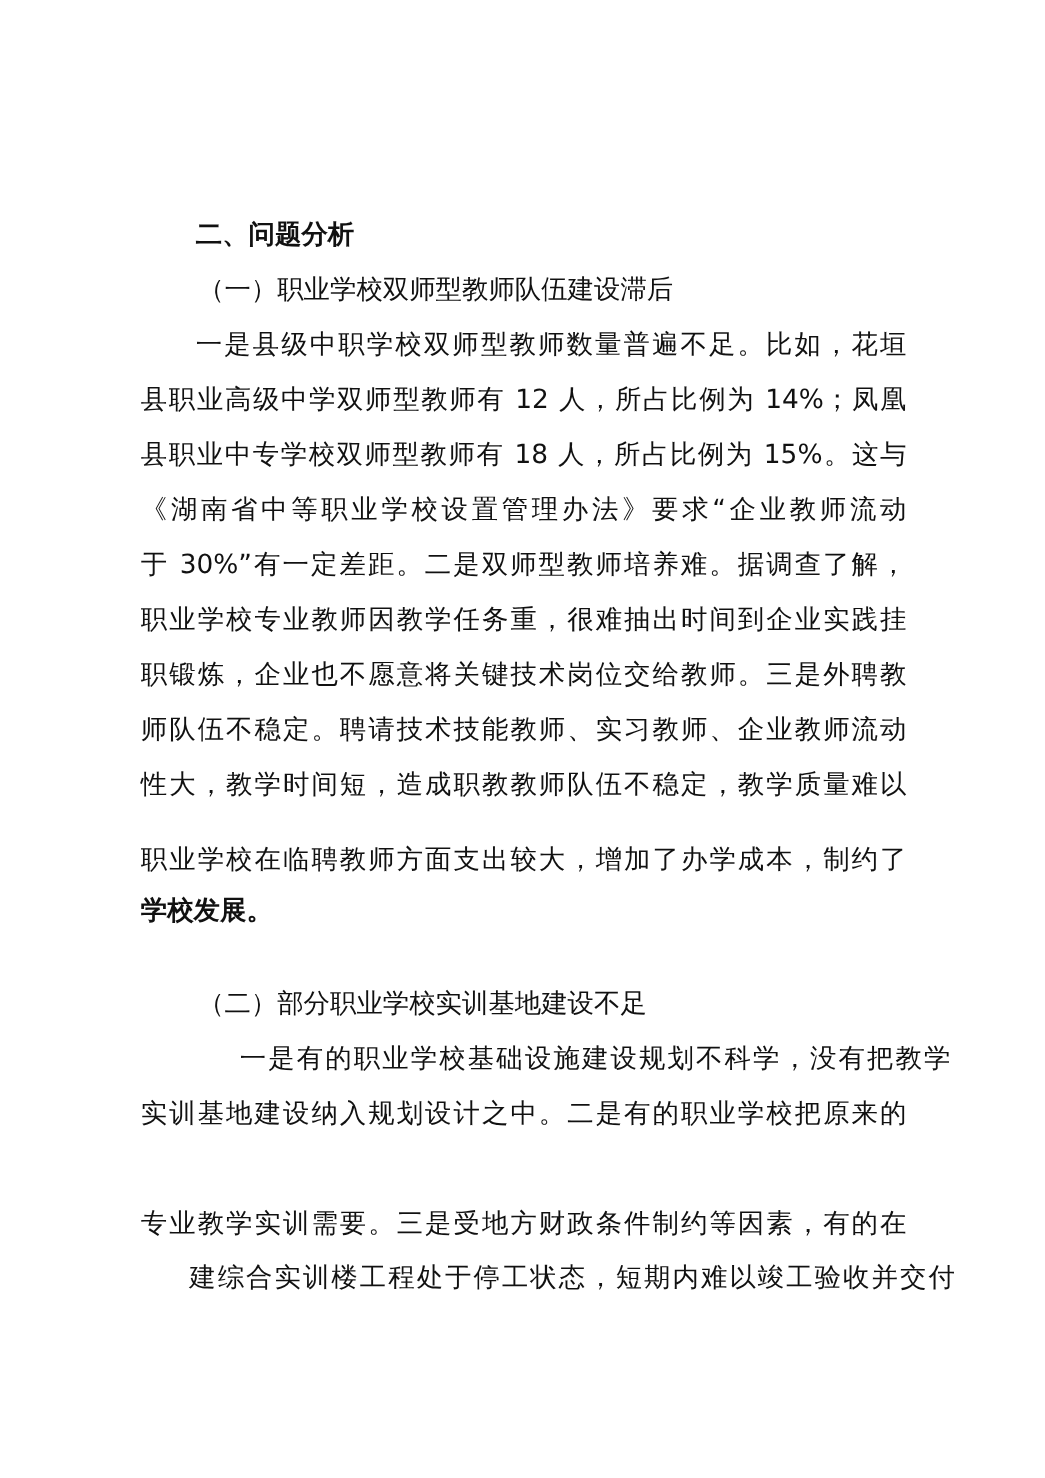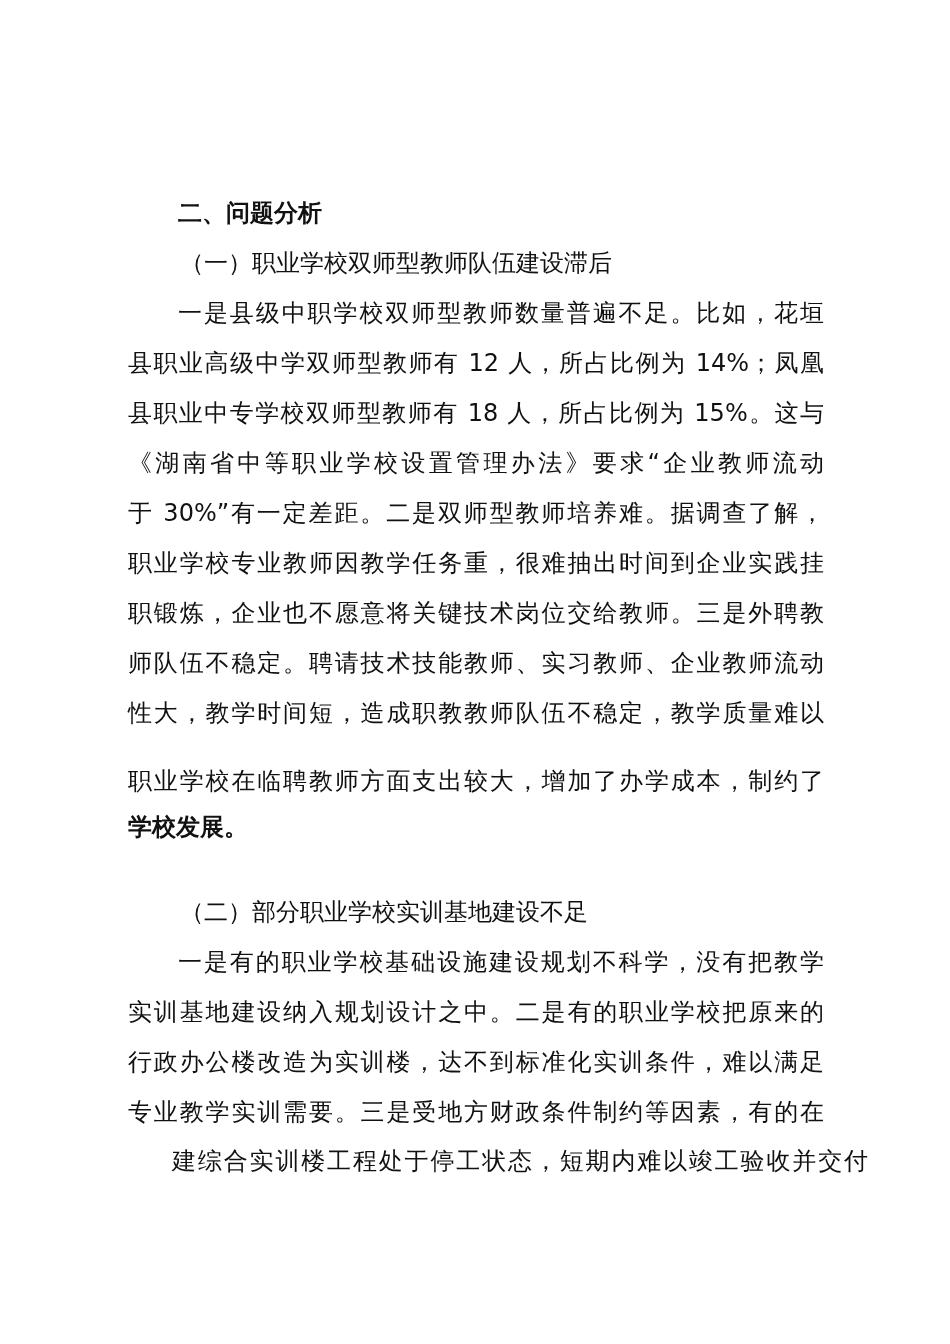--- a/index.html
+++ b/index.html
@@ -69,19 +69,18 @@
   <div class="line" style="top:488px;">于 30%”有一定差距。二是双师型教师培养难。据调查了解，</div>
   <div class="line" style="top:538px;">职业学校专业教师因教学任务重，很难抽出时间到企业实践挂</div>
   <div class="line" style="top:588px;">职锻炼，企业也不愿意将关键技术岗位交给教师。三是外聘教</div>
   <div class="line" style="top:638px;">师队伍不稳定。聘请技术技能教师、实习教师、企业教师流动</div>
   <div class="line" style="top:688px;">性大，教学时间短，造成职教教师队伍不稳定，教学质量难以</div>
   <div class="line" style="top:756px;">职业学校在临聘教师方面支出较大，增加了办学成本，制约了</div>
   <div class="line last" style="top:802px;font-weight:bold;">学校发展。</div>
 
   <div class="line sub" style="top:887px;">（二）部分职业学校实训基地建设不足</div>
 
-  <div class="line indent" style="top:937px;">一是有的职业学校基础设施建设规划不科学，没有把教学</div>
+  <div class="line indent" style="top:937px;margin-left:40px;">一是有的职业学校基础设施建设规划不科学，没有把教学</div>
   <div class="line" style="top:987px;">实训基地建设纳入规划设计之中。二是有的职业学校把原来的</div>
-  <div class="line" style="top:1037px;">行政办公楼改造为实训楼，达不到标准化实训条件，难以满足</div>
   <div class="line" style="top:1087px;">专业教学实训需要。三是受地方财政条件制约等因素，有的在</div>
   <div class="line" style="top:1136px;margin-left:44px;">建综合实训楼工程处于停工状态，短期内难以竣工验收并交付</div>
 
 </div>
 
 </body></html>

